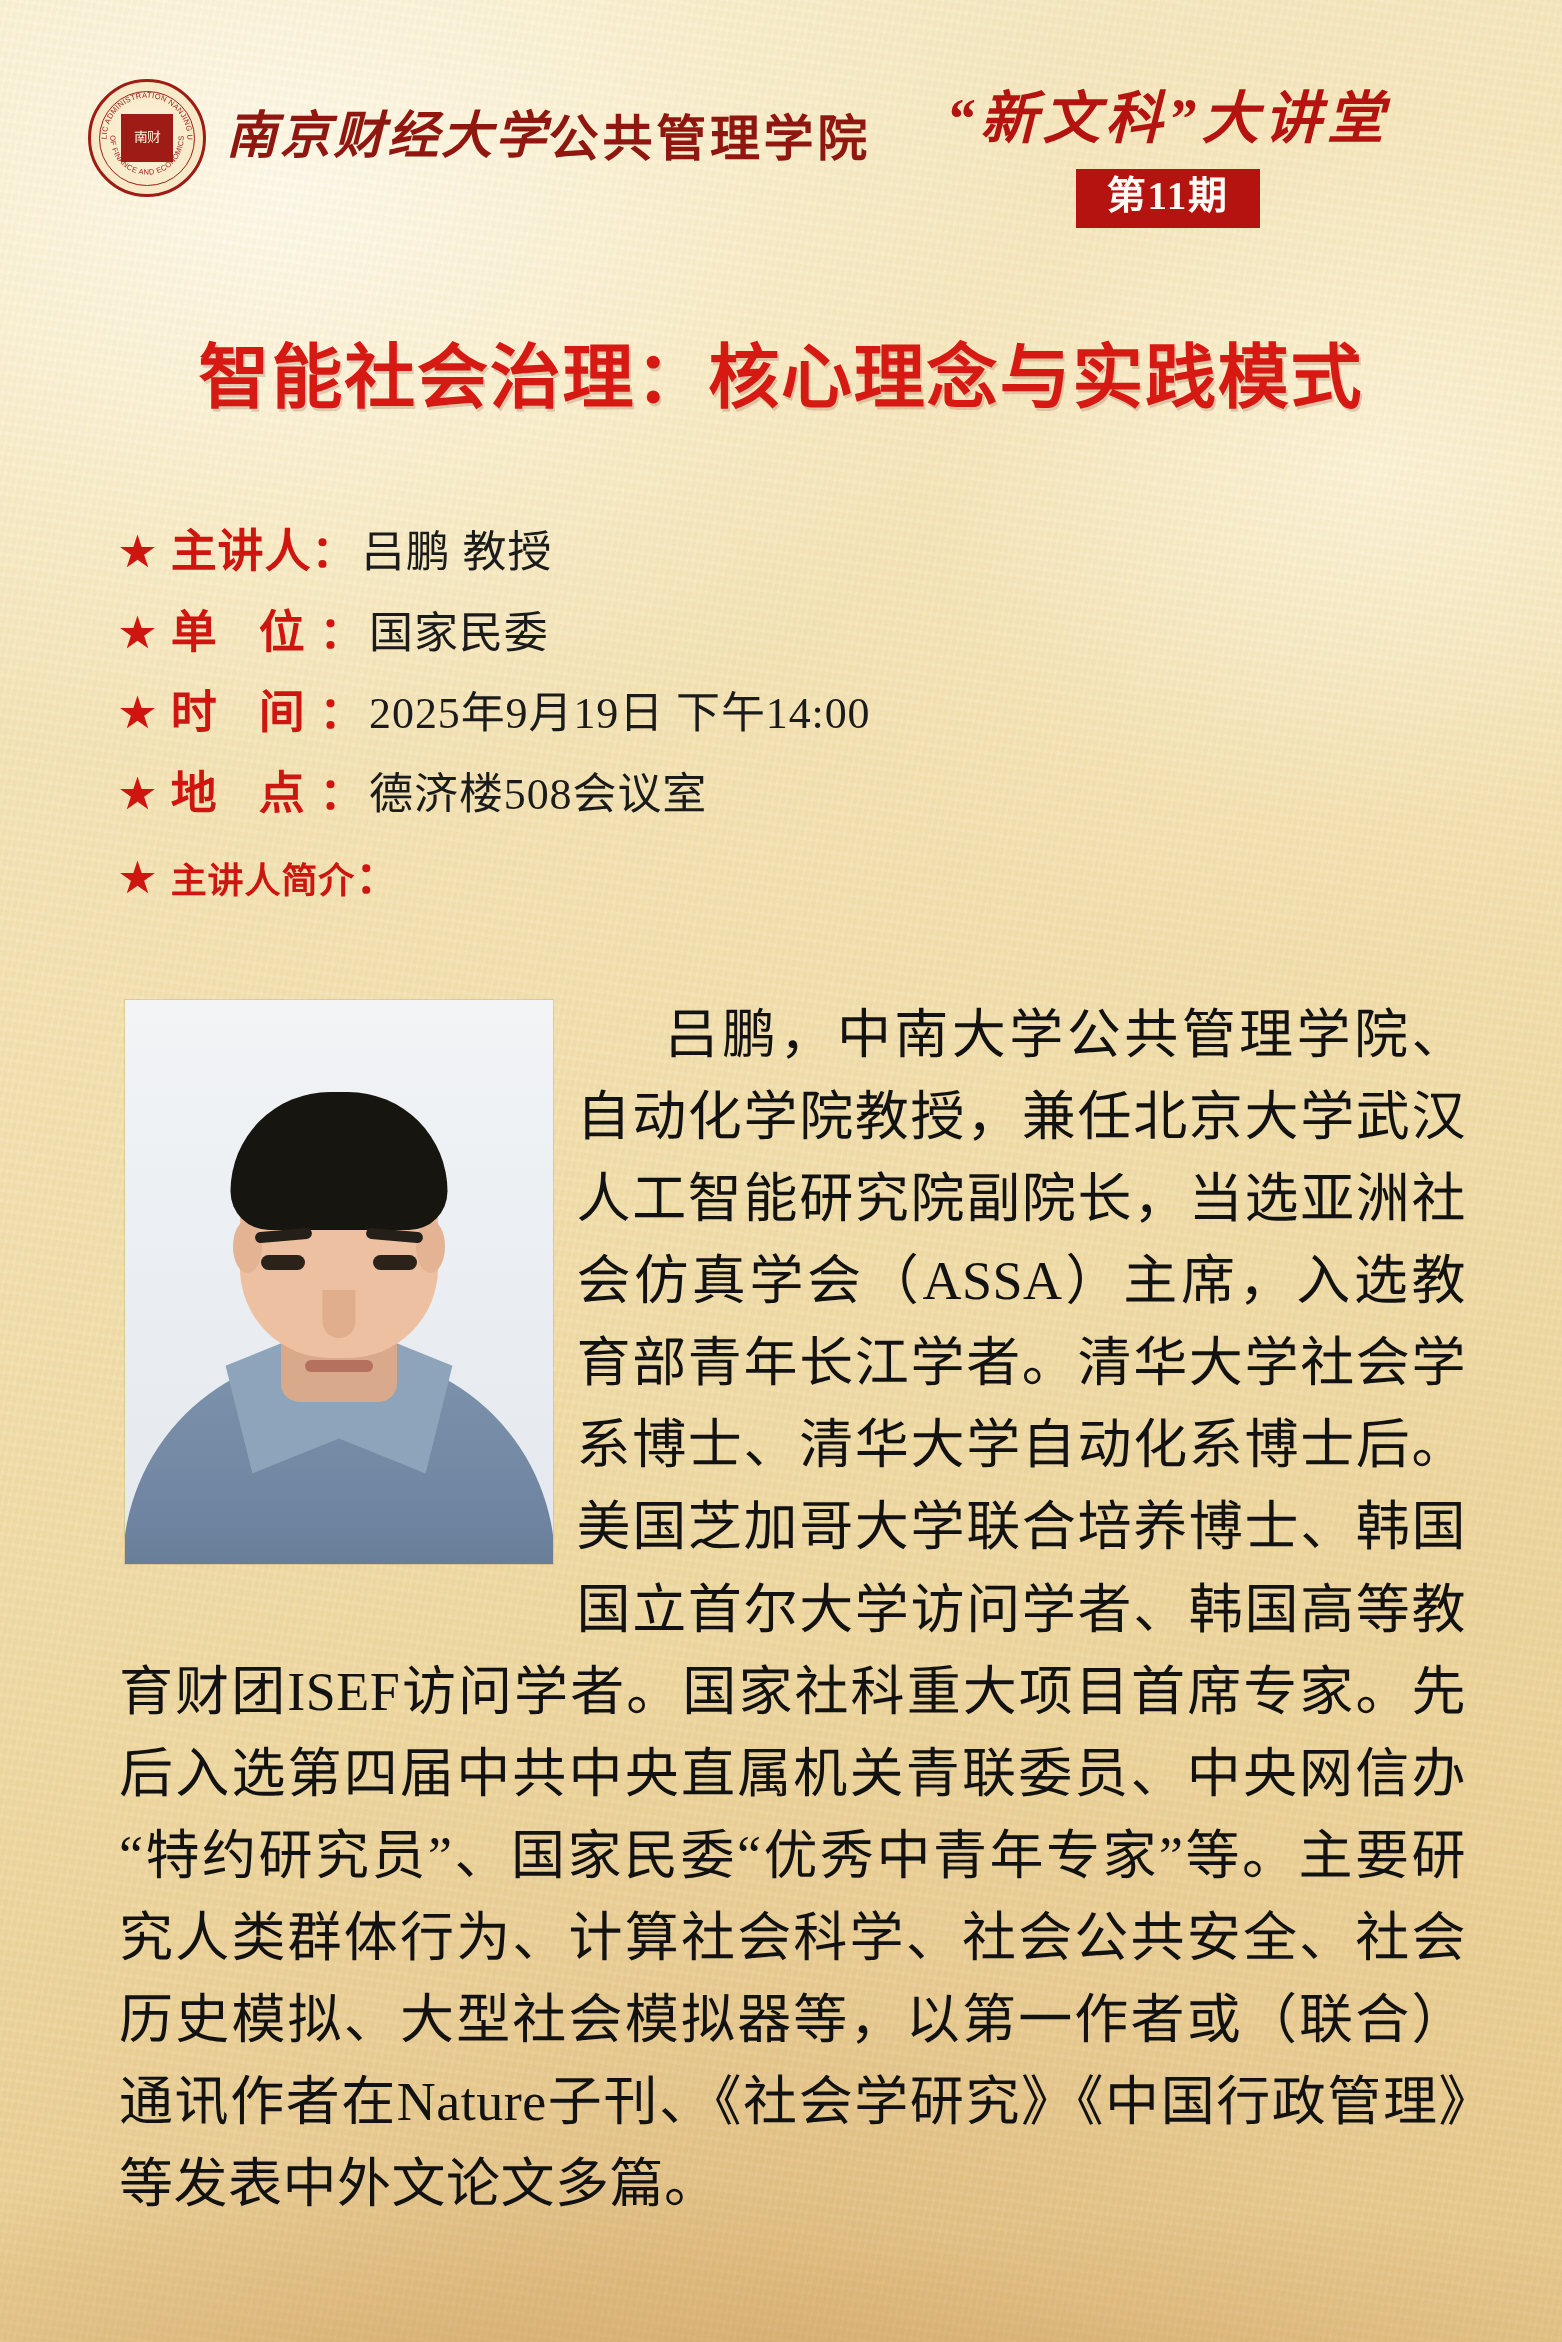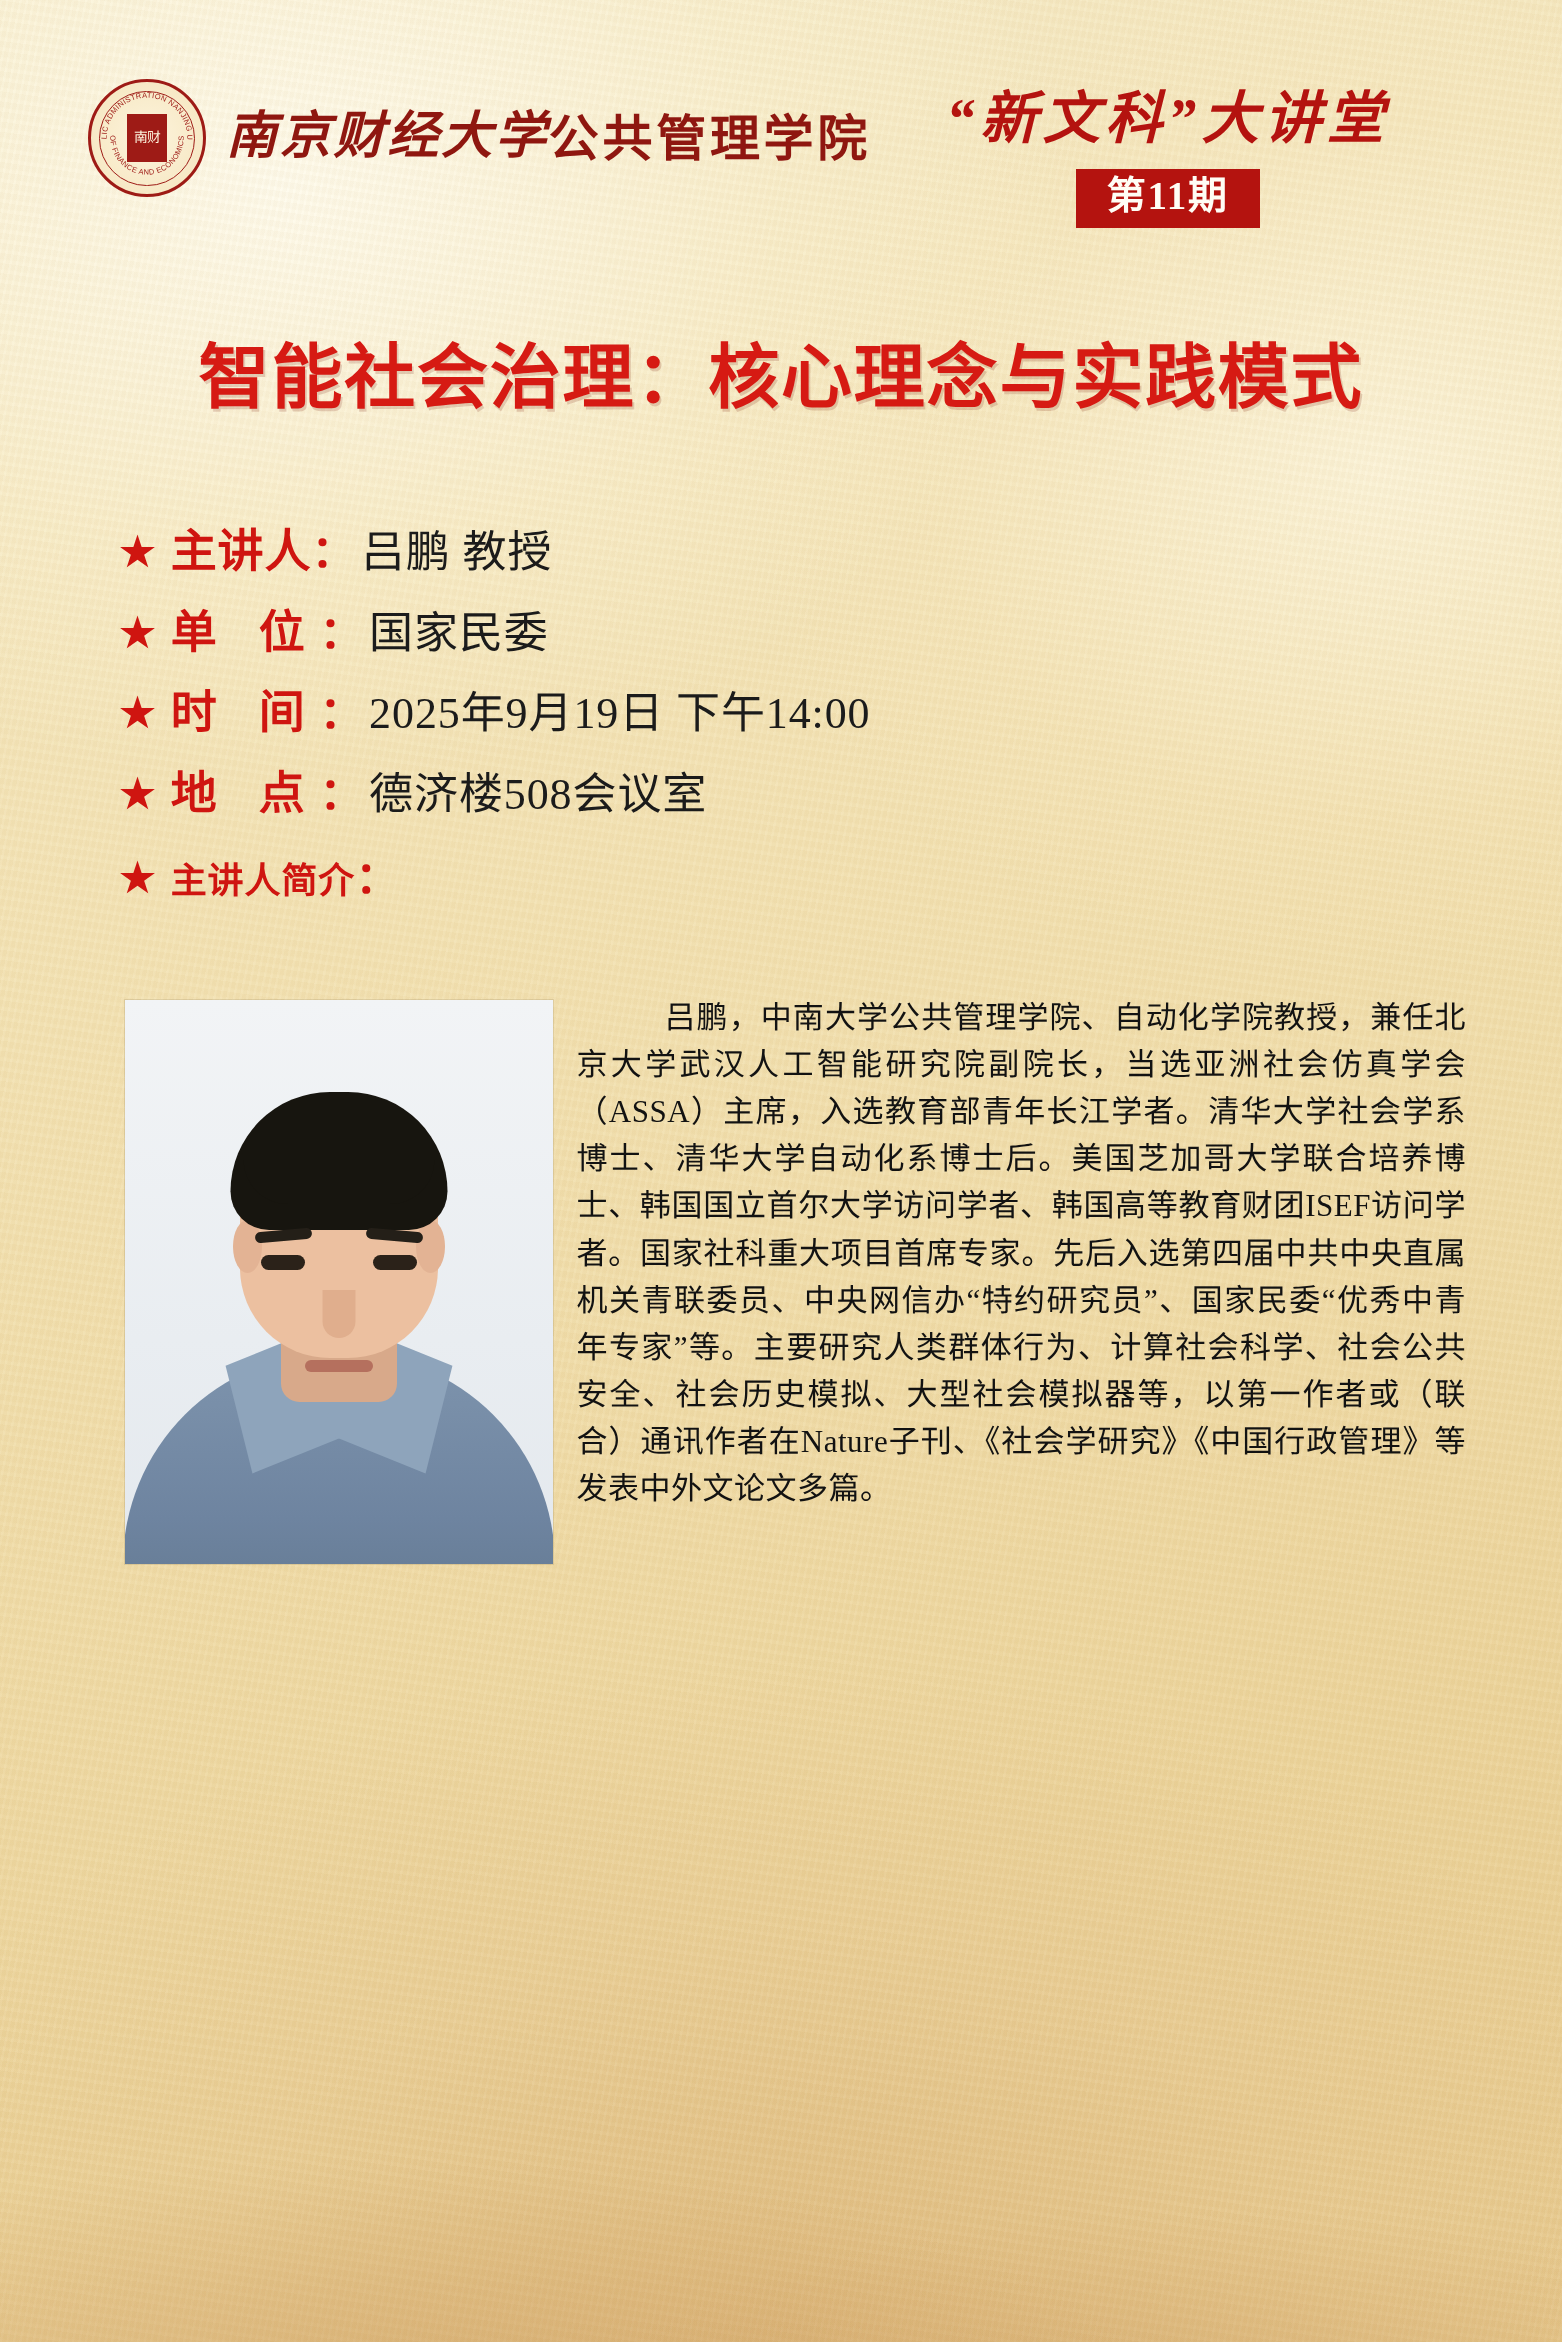--- a/index.html
+++ b/index.html
@@ -67,21 +67,21 @@
     content: "";
     position: absolute;
     inset: 8.3px;
     border-radius: 50%;
     border: 1.4px solid #9e1b16;
   }
   .seal-inner {
     position: absolute;
     left: 50%; top: 50%;
     transform: translate(-50%, -50%);
-    width: 40px; height: 48px;
+    width: 52px; height: 48px;
     background: #9e1b16;
     color: #fdf3dd;
     font-size: 13.8px;
     line-height: 1.05;
     letter-spacing: -0.9px;
     display: flex;
     align-items: center;
     justify-content: center;
     text-align: center;
     font-family: "Liberation Serif", serif;
@@ -310,21 +310,21 @@
   }
   .p-mouth {
     position: absolute;
     left: 50%; top: 360px;
     transform: translateX(-50%);
     width: 68px; height: 12px;
     background: #b5705e;
     border-radius: 7.3px;
   }
   .bio-text {
-    font-size: 31px;
+    font-size: 54px;
     line-height: 1.52;
     color: #121212;
     text-align: justify;
     letter-spacing: 0.5px;
     text-indent: 88px;
     font-family: "Liberation Serif", "DejaVu Serif", serif;
   }
 </style>
 </head>
 <body>

